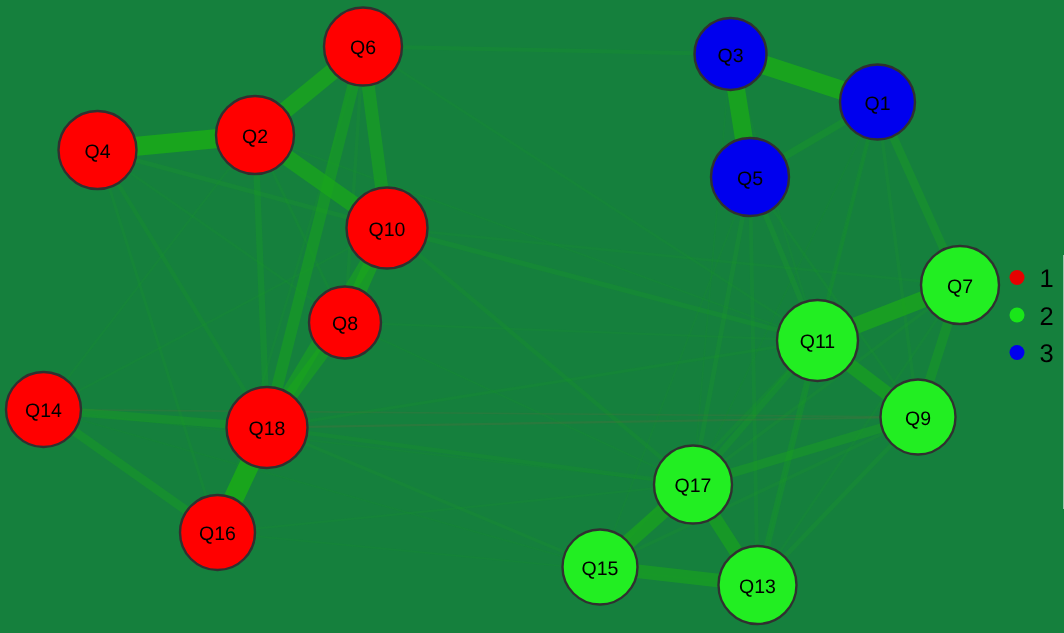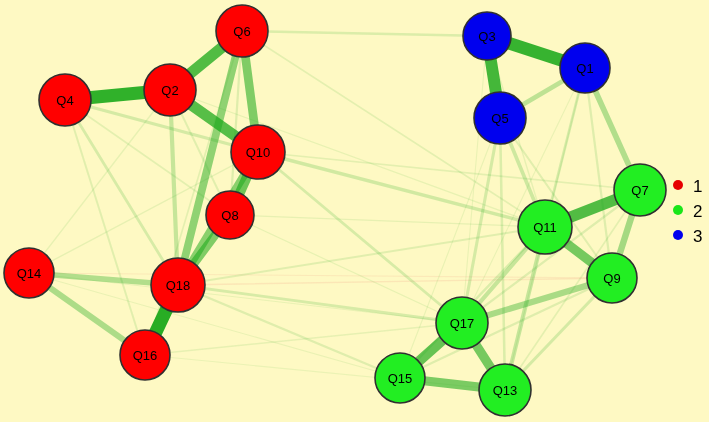--- a/index.html
+++ b/index.html
@@ -7,21 +7,21 @@
     padding: 0;
     background: #ffffff;
   }
   body {
     font-family: "Liberation Sans", sans-serif;
   }
   #network-figure {
     position: relative;
     width: 709px;
     height: 422px;
-    background: #fef9c3;
+    background: #15803d;
     overflow: hidden;
   }
   #graph-svg {
     position: absolute;
     left: 0;
     top: 0;
     width: 709px;
     height: 422px;
   }
   .node-label {

